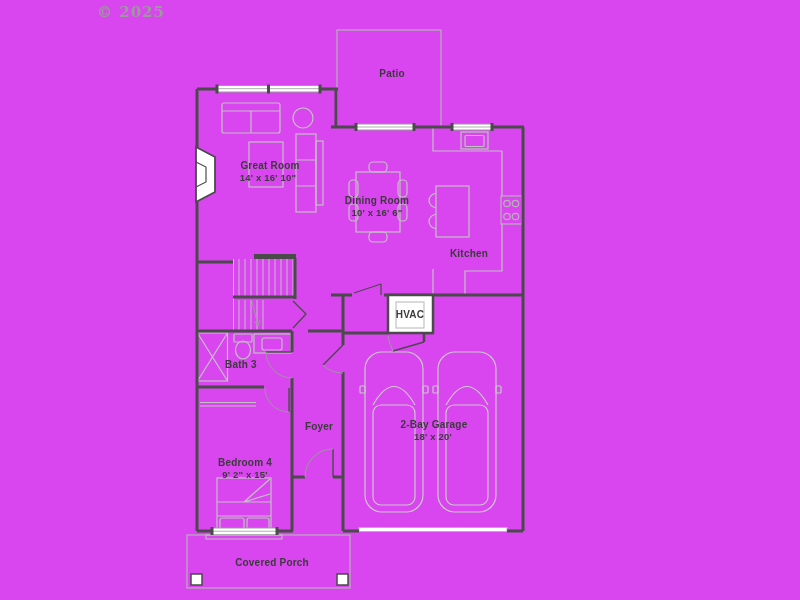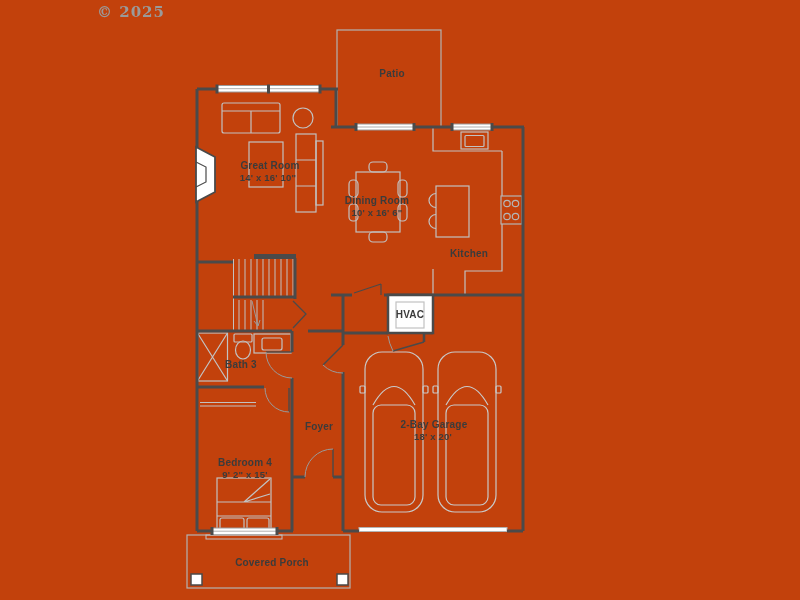--- a/index.html
+++ b/index.html
@@ -1,16 +1,16 @@
 <!DOCTYPE html>
 <html><head>
 <meta charset="utf-8">
 <style>
   html,body{margin:0;padding:0;background:#ffffff;}
-  .stage{position:relative;width:800px;height:600px;background:#c2410c;overflow:hidden;}
+  .stage{position:relative;width:800px;height:600px;background:#d946ef;overflow:hidden;}
   svg{display:block;}
   .lbl{font-family:"Liberation Sans",sans-serif;font-weight:bold;fill:#3b3b3b;letter-spacing:.2px;}
   .lbl-name{font-size:10px;}
   .lbl-dim{font-size:9.5px;}
   .copyright{font-family:"DejaVu Serif",serif;font-weight:bold;font-size:15px;fill:#9a9a9a;letter-spacing:1px;}
 </style>
 </head>
 <body>
 
 <div class="stage">

